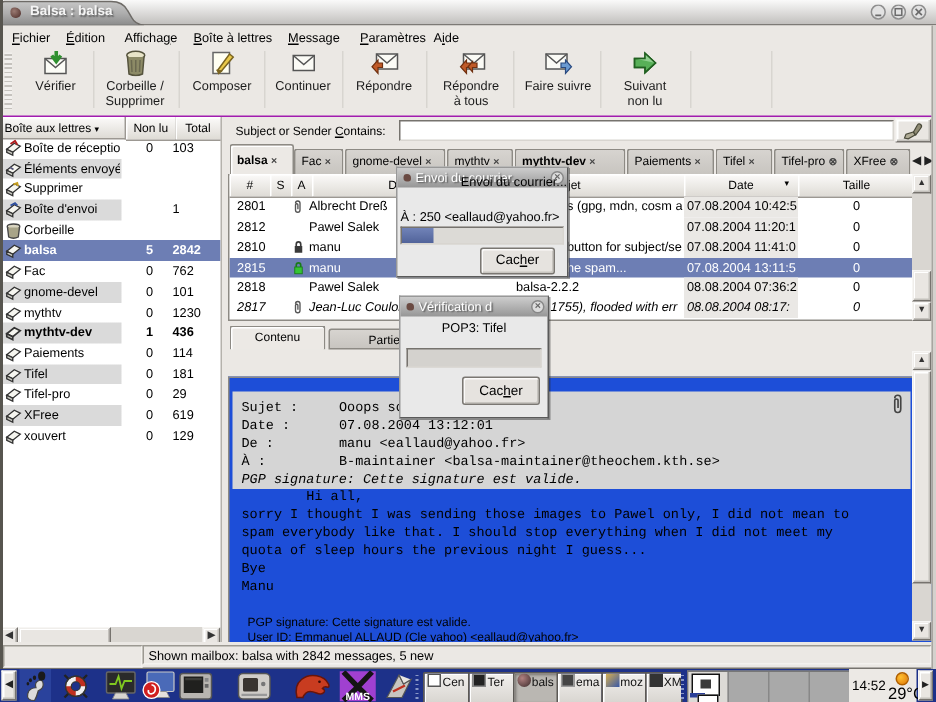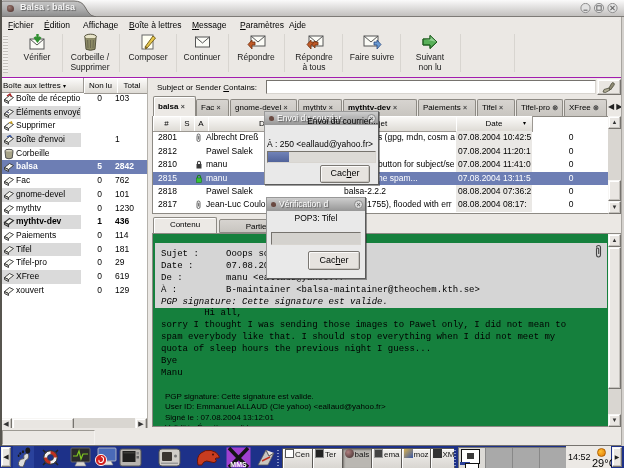--- a/index.html
+++ b/index.html
@@ -308,20 +308,21 @@
 <span class="a" style="left:460px;top:6px;font-size:8px;color:#222;letter-spacing:2px">◀▶</span>
 </div>
 
 <div class="a" style="left:4px;top:38px;width:471px;height:98px;background:#fff;border:1px solid #8d8a84;box-sizing:border-box"></div>
 <div class="a hdrbtn" style="left:5px;top:38px;width:27px;height:15px">#</div>
 <div class="a hdrbtn" style="left:32px;top:38px;width:14px;height:15px">S</div>
 <div class="a hdrbtn" style="left:46px;top:38px;width:14px;height:15px">A</div>
 <div class="a hdrbtn" style="left:60px;top:38px;width:92px;height:15px;text-indent:20px">De</div>
 <div class="a hdrbtn" style="left:152px;top:38px;width:156px;height:15px">Sujet</div>
 <div class="a hdrbtn" style="left:308px;top:38px;width:76px;height:15px">Date<span class="a" style="right:6px;top:0;font-size:6px">▾</span></div>
+<div class="a hdrbtn" style="left:384px;top:38px;width:78px;height:15px">Taille</div>
 <div id="mlist" class="a" style="left:5px;top:53.4px;width:457px;height:82px;overflow:hidden">
 <div class="mrow">
         <div class="dc"></div>
         <span class="no">2801</span>
         <svg class="a" style="left:42px;top:2px" width="7" height="10" viewBox="0 0 7 10">
           <path d="M2 2.5 Q2 1 3.5 1 Q5 1 5 2.5 L5 7 Q5 8.5 3.5 8.5 Q2 8.5 2 7 L2 3.5 Q2 2.8 2.8 2.8 Q3.6 2.8 3.6 3.5 L3.6 6.5" fill="none" stroke="#555" stroke-width="0.9"></path>
         </svg>
         <span class="de">Albrecht Dreß</span>
         <span class="su"><span style="margin-left:78px">s (gpg, mdn, cosm and m</span></span>
         <span class="dt">07.08.2004 10:42:5</span>
@@ -358,21 +359,21 @@
         <span class="ta">0</span>
       </div>
 <div class="mrow">
         <div class="dc"></div>
         <span class="no">2818</span>
         <span class="de">Pawel Salek</span>
         <span class="su"><span style="margin-left:44px">balsa-2.2.2</span></span>
         <span class="dt">08.08.2004 07:36:2</span>
         <span class="ta">0</span>
       </div>
-<div class="mrow" style="">
+<div class="mrow" style="font-style:italic">
         <div class="dc"></div>
         <span class="no">2817</span>
         <svg class="a" style="left:42px;top:2px" width="7" height="10" viewBox="0 0 7 10">
           <path d="M2 2.5 Q2 1 3.5 1 Q5 1 5 2.5 L5 7 Q5 8.5 3.5 8.5 Q2 8.5 2 7 L2 3.5 Q2 2.8 2.8 2.8 Q3.6 2.8 3.6 3.5 L3.6 6.5" fill="none" stroke="#555" stroke-width="0.9"></path>
         </svg>
         <span class="de">Jean-Luc Coulon (f5ibh)</span>
         <span class="su"><span style="margin-left:67px">1755), flooded with err</span></span>
         <span class="dt">08.08.2004 08:17:</span>
         <span class="ta">0</span>
       </div>
@@ -383,21 +384,21 @@
 <div class="a btn3d" style="left:0;top:85px;width:13px;height:13px;box-sizing:border-box;font-size:6px;line-height:11px;text-align:center;color:#333">▼</div>
 <div class="a btn3d" style="left:0;top:64px;width:13px;height:21px;box-sizing:border-box"></div>
 </div>
 
 <div class="a" style="left:0;top:136px;width:476px;height:3px;background:#ebe8e4"></div>
 
 <div class="a" style="left:0;top:139px;width:476px;height:16px">
 <div class="vtab" style="left:5px;width:64px;background:#ece9e5;border-bottom:none;height:16px;top:0;font-weight:normal;z-index:2;box-shadow:inset 1px 1px 0 #fff">Contenu</div>
 <div class="vtab" style="left:71px;width:124px;top:2px;height:14px;background:linear-gradient(#d7d4d0,#c8c5c0)">Parties du message</div>
 </div>
-<div class="a" id="viewpane" style="left:4px;top:155px;width:471px;height:194px;background:#15803d;border:1px solid #8d8a84;box-sizing:border-box;overflow:hidden">
+<div class="a" id="viewpane" style="left:4px;top:173px;width:471px;height:194px;background:#1d4ed8;border:1px solid #8d8a84;box-sizing:border-box;overflow:hidden">
 <div class="a" style="left:2px;top:9px;width:452px;height:65px;background:#d5d5d5"></div>
 <div class="a mono" style="left:8px;top:14px;font-size:9px;line-height:12px;white-space:pre">Sujet :<span class="a" style="left:65px">Ooops sorry</span>
 Date :<span class="a" style="left:65px">07.08.2004 13:12:01</span>
 De :<span class="a" style="left:65px">manu &lt;eallaud@yahoo.fr&gt;</span>
 À :<span class="a" style="left:65px">B-maintainer &lt;balsa-maintainer@theochem.kth.se&gt;</span>
 <i>PGP signature: Cette signature est valide.</i></div>
 <svg class="a" style="left:441px;top:10px" width="9" height="15" viewBox="0 0 9 15">
         <path d="M2.5 3.5 Q2.5 1.5 4.5 1.5 Q6.5 1.5 6.5 3.5 L6.5 10.5 Q6.5 13 4.5 13 Q2.5 13 2.5 10.5 L2.5 5 Q2.5 4 3.5 4 Q4.7 4 4.7 5 L4.7 10" fill="none" stroke="#444" stroke-width="1.1"></path>
       </svg>
 <div class="a mono" style="left:8px;top:73px;font-size:9px;line-height:12px;white-space:pre">        Hi all,
@@ -436,20 +437,21 @@
 <div class="dtitle"><span style="display:inline-block;width:5px;height:5px;background:#6a4a42;border-radius:50% 60% 40% 50%;margin:3.5px 3px 0 4px"></span>Vérification d</div>
 <div class="dclose" style="right:2px;top:2px">×</div>
 <div class="a" style="left:0;top:15px;width:100%;text-align:center;font-size:8.5px">POP3: Tifel</div>
 <div class="a" style="left:4px;top:34px;width:88px;height:11px;background:#d4d2ce;border:1px solid #8a8781;border-color:#76736e #d8d5d0 #d8d5d0 #76736e"></div>
 <div class="cacher" style="left:41px;top:53px;width:50px;height:17px;line-height:16px">Cac<u>h</u>er</div>
 </div>
 </div>
 
 <div class="a" id="statusbar" style="left:0;top:428px;width:624px;height:18px;background:#ebe8e4;border-bottom:1px solid #76736e;box-sizing:border-box">
 <div class="a" style="left:2px;top:2px;width:91px;height:13px;background:#ebe8e4;border:1px solid #b5b2ac;border-color:#9c9992 #f4f2ef #f4f2ef #9c9992"></div>
+<div class="a" style="left:95px;top:2px;width:526px;height:13px;background:#ebe8e4;border:1px solid #b5b2ac;border-color:#9c9992 #f4f2ef #f4f2ef #9c9992;box-sizing:border-box;font-size:8.5px;line-height:12px;padding-left:3px">Shown mailbox: balsa with 2842 messages, 5 new</div>
 </div>
 
 <div class="a" id="taskbar" style="left:0;top:446px;width:624px;height:22px;background:#1d3189;overflow:hidden">
 <div class="a btn3d" style="left:1px;top:1px;width:10px;height:20px;box-sizing:border-box;font-size:7px;line-height:18px;text-align:center;color:#222">◀</div>
 <div class="a" style="left:13px;top:0;width:21px;height:22px;background:#2a429c"></div>
 <svg class="a" style="left:13.5px;top:0.5px" width="21" height="21" viewBox="0 0 21 21">
       <path d="M9 20 Q3.5 20 4.5 15.5 Q5.5 11.5 10 11.5 Q9 8.5 11 7.2 Q14.5 5.2 14.8 9 Q15 12.2 11.5 13.5 Q10.5 17.5 9 20 Z" fill="#dcdcdc" stroke="#444" stroke-width="0.8"></path>
       <ellipse cx="13.8" cy="3.6" rx="2.4" ry="3" fill="#1a1a1a"></ellipse>
       <ellipse cx="9" cy="4.8" rx="1.1" ry="1.5" fill="#1a1a1a"></ellipse>
       <ellipse cx="6.3" cy="6.5" rx="1" ry="1.3" fill="#1a1a1a"></ellipse>

